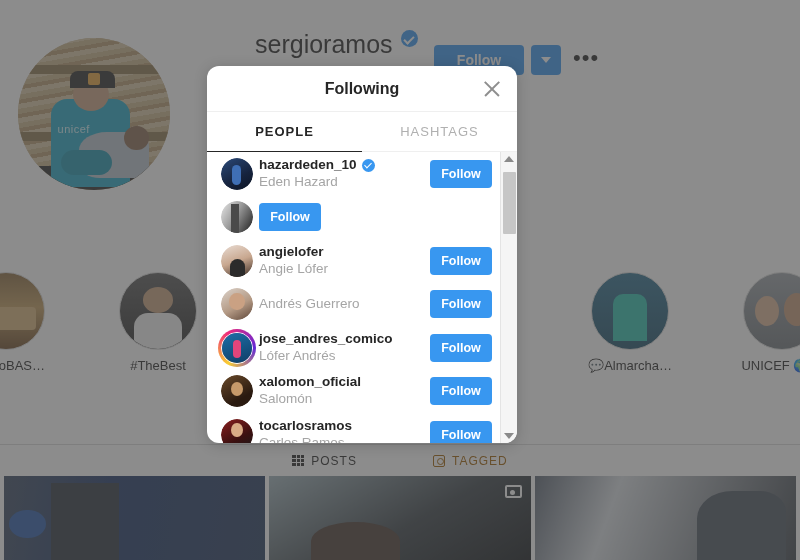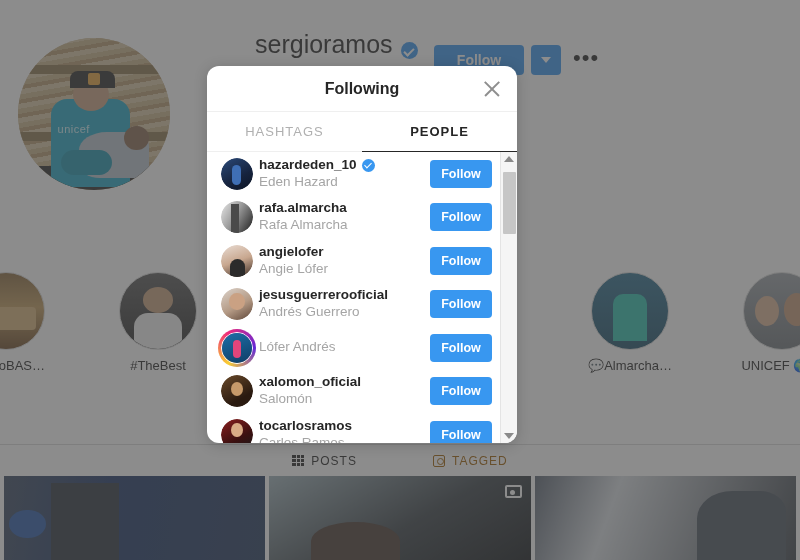--- a/index.html
+++ b/index.html
@@ -69,21 +69,21 @@
     width: 34%; height: 16%; border-radius: 20px;
     background: #1f94ae;
   }
   .avatar-main .dark-bottom {
     position: absolute; left: 0; right: 0; bottom: 0; height: 16%;
     background: #2b2b2b;
   }
 
   .username-row {
     position: absolute; left: 255px; top: 30px;
-    display: flex; align-items: flex-end; gap: 8px;
+    display: flex; align-items: flex-start; gap: 8px;
   }
   .username { font-size: 25px; color: #262626; font-weight: 300; }
   .verified {
     width: 17px; height: 17px; border-radius: 50%;
     background: #3897f0; position: relative; flex: 0 0 auto;
   }
   .verified::after {
     content: ""; position: absolute; left: 5px; top: 3.5px;
     width: 4px; height: 8px; border: solid #fff;
     border-width: 0 2px 2px 0; transform: rotate(45deg);
@@ -428,22 +428,22 @@
   <div class="overlay"></div>
 
   <div class="modal">
 
     <div class="modal-header">
       <span class="modal-title">Following</span>
       <span class="close-btn"></span>
     </div>
 
     <div class="modal-tabs">
+      <div class="mtab active">PEOPLE</div>
       <div class="mtab">HASHTAGS</div>
-      <div class="mtab active">PEOPLE</div>
     </div>
 
     <div class="list-wrap">
       <div class="list" id="people-list">
           <div class="row">
             <div class="row-avatar">
               <div class="av-inner">
                 <div class="ph ph-hazard"></div>
               </div>
             </div>
@@ -455,26 +455,20 @@
               <div class="f-name">Eden Hazard</div>
             </div>
             <button class="btn-follow">Follow</button>
           </div>
           <div class="row">
             <div class="row-avatar">
               <div class="av-inner">
                 <div class="ph ph-rafa"></div>
               </div>
             </div>
-            <div class="names">
-              <div class="u-name">
-                <span>rafa.almarcha</span>
-              </div>
-              <div class="f-name">Rafa Almarcha</div>
-            </div>
             <button class="btn-follow">Follow</button>
           </div>
           <div class="row">
             <div class="row-avatar">
               <div class="av-inner">
                 <div class="ph ph-angie"></div>
               </div>
             </div>
             <div class="names">
               <div class="u-name">
@@ -484,34 +478,34 @@
             </div>
             <button class="btn-follow">Follow</button>
           </div>
           <div class="row">
             <div class="row-avatar">
               <div class="av-inner">
                 <div class="ph ph-jesus"></div>
               </div>
             </div>
             <div class="names">
-              <div class="u-name">
-                <span>jesusguerrerooficial</span>
-              </div>
               <div class="f-name">Andrés Guerrero</div>
             </div>
             <button class="btn-follow">Follow</button>
           </div>
           <div class="row">
             <div class="row-avatar ring">
               <div class="inner">
                 <div class="ph ph-jose"></div>
               </div>
             </div>
             <div class="names">
+              <div class="u-name">
+                <span>jose_andres_comico</span>
+              </div>
               <div class="f-name">Lófer Andrés</div>
             </div>
             <button class="btn-follow">Follow</button>
           </div>
           <div class="row">
             <div class="row-avatar">
               <div class="av-inner">
                 <div class="ph ph-xalomon"></div>
               </div>
             </div>

